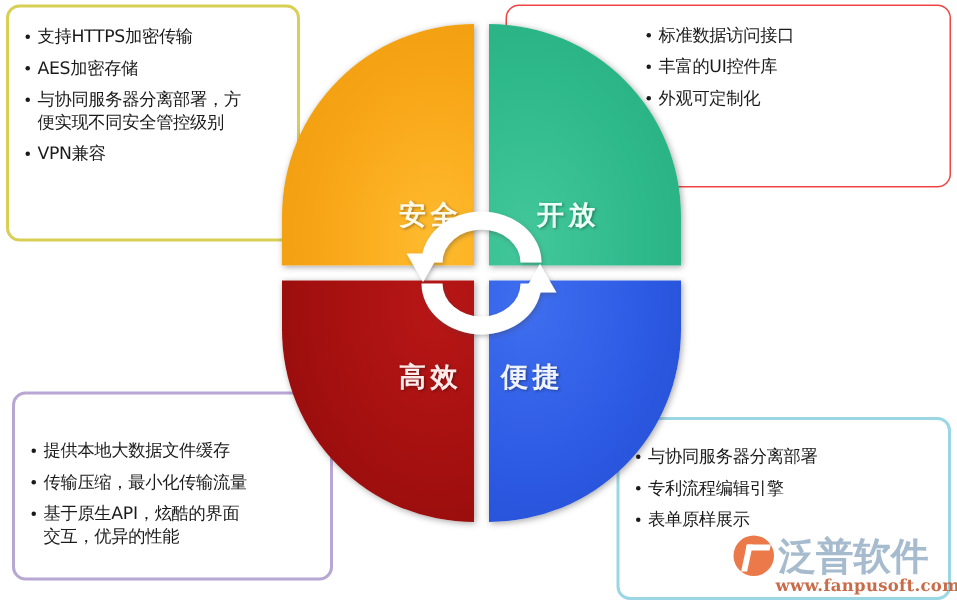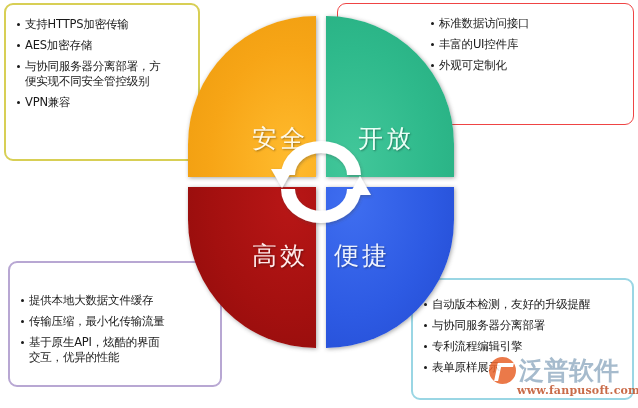--- a/index.html
+++ b/index.html
@@ -92,22 +92,22 @@
   }
   .quad {
     position: absolute;
     width: 128px;
     height: 161px;
     box-sizing: border-box;
   }
   .quad .label {
     position: absolute;
     color: #ffffff;
-    font-size: 25px;
-    font-weight: normal;
+    font-size: 18px;
+    font-weight: bold;
     letter-spacing: 3px;
     text-shadow: 1px 1px 2px rgba(0,0,0,0.35);
     white-space: nowrap;
   }
   
   #q-security {
     left: 0; top: 0;
     border-radius: 128px 0 0 0;
     background: radial-gradient(ellipse at 80% 90%, #ffbb2e 0%, #f7a516 55%, #eb9a0d 100%);
     box-shadow: 1px 1px 4px rgba(60,60,60,0.45);
@@ -226,21 +226,20 @@
     <ul>
       <li>提供本地大数据文件缓存</li>
       <li>传输压缩，最小化传输流量</li>
       <li>基于原生API，炫酷的界面
 交互，优异的性能</li>
     </ul>
   </div>
 
   <div class="infobox" id="box-convenient">
     <ul>
-      <li>自动版本检测，友好的升级提醒</li>
       <li>与协同服务器分离部署</li>
       <li>专利流程编辑引擎</li>
       <li>表单原样展示</li>
     </ul>
   </div>
 
   <div id="wheel">
 
     <div class="quad" id="q-security">
       <span class="label">安全</span>

